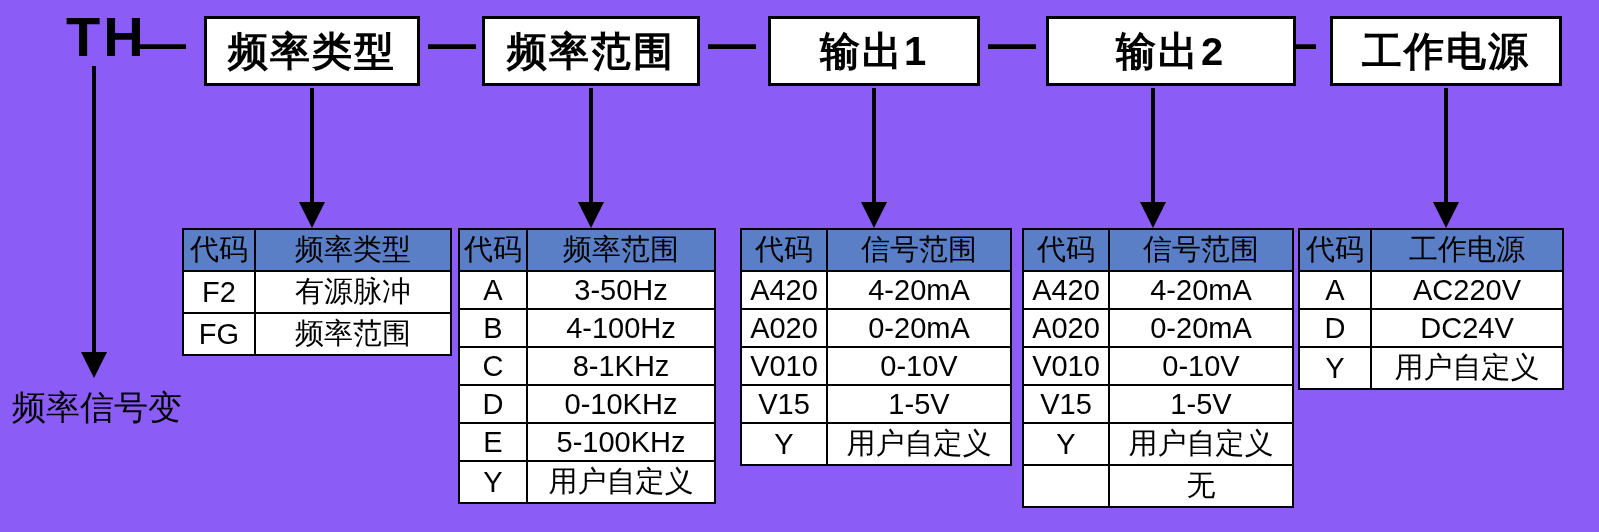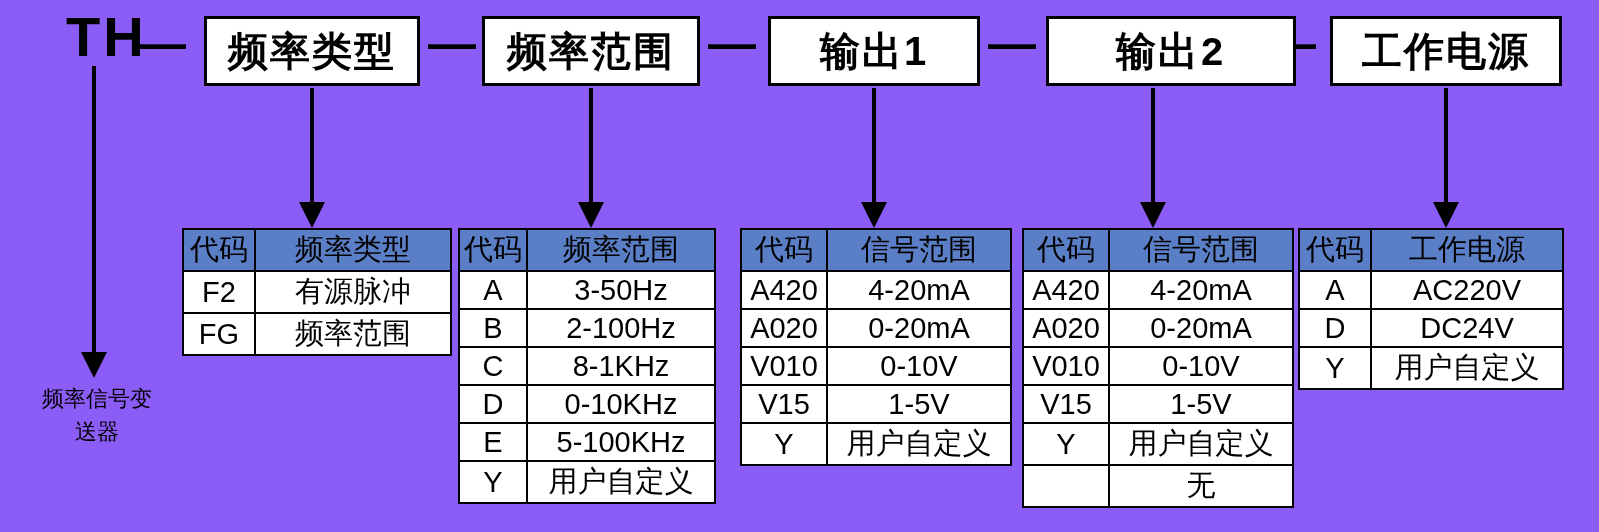--- a/index.html
+++ b/index.html
@@ -17,21 +17,21 @@
   .arrow .shaft { position:absolute; left:50%; transform:translateX(-50%); top:0; bottom:22px; width:4px; background:#000; }
   .arrow .head  { position:absolute; left:50%; transform:translateX(-50%); bottom:0; width:0; height:0;
                   border-left:13px solid transparent; border-right:13px solid transparent; border-top:26px solid #000; }
 
   table.code-table { position:absolute; border-collapse:collapse; table-layout:fixed; background:#fff; }
   .code-table th, .code-table td { border:2px solid #000; text-align:center; vertical-align:middle;
                                    font-size:29px; height:38px; padding:0 2px; white-space:nowrap; overflow:hidden; }
   .code-table thead th { background:var(--header-bg,#5b7fc6); font-weight:400; }
 
   .footnote { position:absolute; left:0; top:382px; width:194px; text-align:center;
-              font-size:22px; line-height:1.5; font-weight:500; }
+              font-size:34px; line-height:1.5; font-weight:500; }
 </style>
 </head>
 <body>
 
 <div class="canvas">
 
   <div class="prefix">TH</div>
 
   <div class="dash" style="left:138px;">—</div>
   <div class="dash" style="left:428px;">—</div>
@@ -66,21 +66,20 @@
       <div class="head"></div>
     </div>
 
   <div class="arrow" style="left:81px; top:66px; width:26px; height:312px;">
       <div class="shaft"></div>
       <div class="head"></div>
     </div>
 
   <div class="footnote">
     <div>频率信号变</div>
-    <div>送器</div>
   </div>
 
   <table class="code-table" style="left:182px; top:228px;">
     <colgroup>
         <col style="width:72px">
         <col style="width:196px">
       </colgroup>
   <thead>
         <tr>
           <th>代码</th>
@@ -110,21 +109,21 @@
           <th>频率范围</th>
         </tr>
       </thead>
       <tbody>
         <tr>
           <td>A</td>
           <td>3-50Hz</td>
         </tr>
         <tr>
           <td>B</td>
-          <td>2-100Hz</td>
+          <td>4-100Hz</td>
         </tr>
         <tr>
           <td>C</td>
           <td>8-1KHz</td>
         </tr>
         <tr>
           <td>D</td>
           <td>0-10KHz</td>
         </tr>
         <tr>

